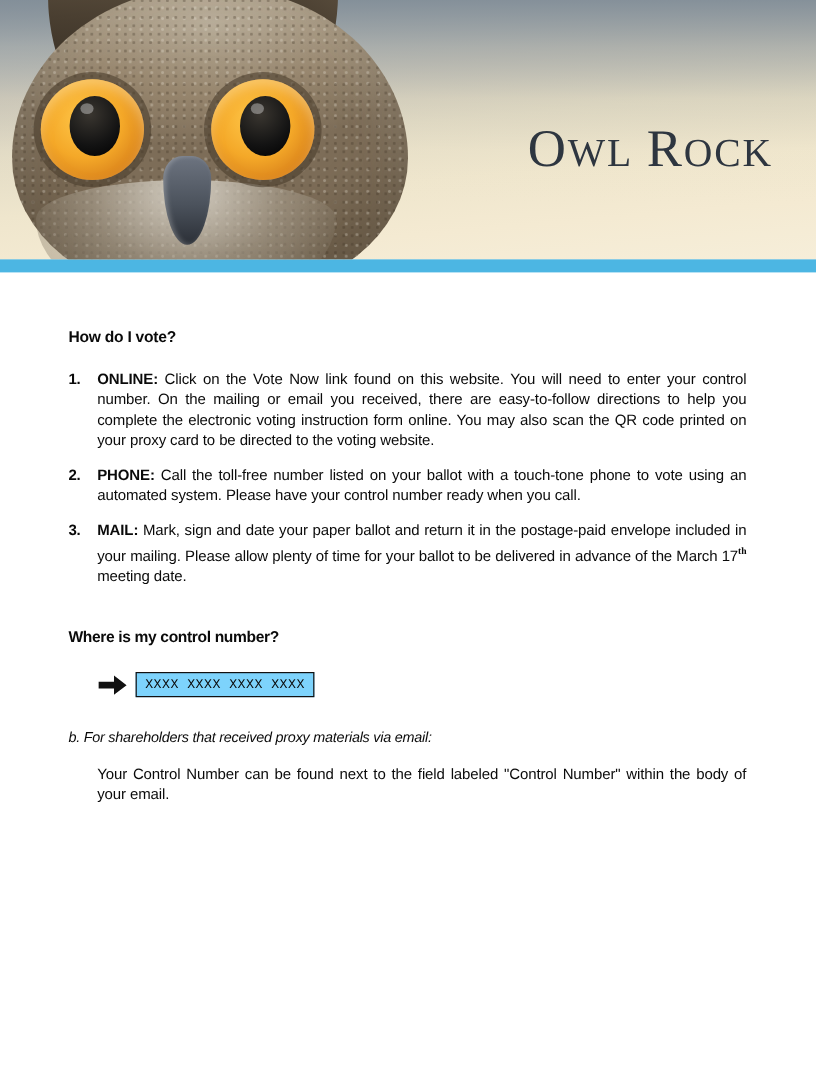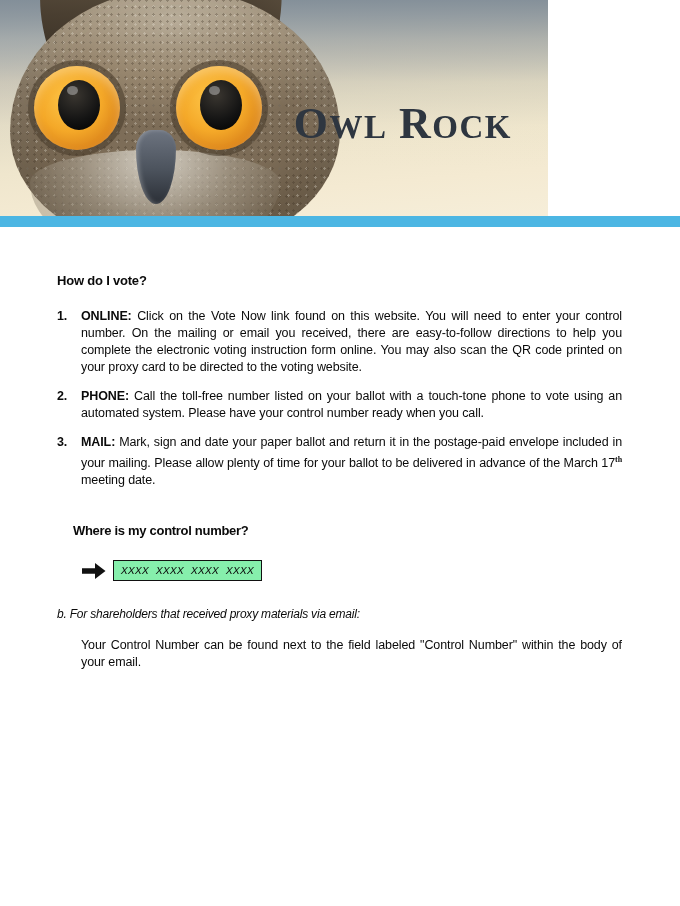--- a/index.html
+++ b/index.html
@@ -12,32 +12,31 @@
     height: 906px;
     font-family: "Liberation Sans", sans-serif;
     color: #0a0a0a;
     overflow: hidden;
     position: relative;
   }
 
   
   .banner {
     position: relative;
-    width: 548px;
+    width: 680px;
     height: 216px;
     overflow: hidden;
     background: linear-gradient(175deg,
                 #9aa4ae 0%,
                 #b9bcbb 14%,
                 #cfcabd 30%,
                 #e3dcc6 48%,
                 #efe6cd 66%,
                 #f4ead2 82%,
                 #f6eed9 100%);
-    font-weight: bold;
   }
   
   .banner-sky {
     position: absolute;
     inset: 0;
     background:
       linear-gradient(to bottom,
         rgba(130,142,152,0.95) 0%,
         rgba(150,158,160,0.6) 18%,
         rgba(190,188,170,0.25) 38%,
@@ -203,21 +202,21 @@
     left: 0;
     top: 0;
     font-weight: bold;
   }
   ol.modes li .mode { font-weight: bold; margin-top: 24px; }
   sup { font-size: 8px; vertical-align: super; font-weight: bold; font-family: Liberation Serif, serif; }
 
   h2.section2 {
     font-size: 13px;
     font-weight: bold;
-    margin: 34px 0 22px 16px;
+    margin: 34px 0 22px 0;
     letter-spacing: -0.3px;
   }
   p.sublabel {
     font-size: 12px;
     font-style: italic;
     margin: 0 0 16px 0;
     letter-spacing: -0.2px;
   }
   p.indent {
     font-size: 12.5px;
@@ -235,22 +234,21 @@
   .cn-box {
     border: 1.5px solid #111;
     width: 147px;
     height: 19px;
     display: flex;
     align-items: center;
     justify-content: center;
     font-family: "Liberation Mono", "DejaVu Sans Mono", monospace;
     font-size: 11px;
     letter-spacing: 0.4px;
-    background: #86efac;
-    font-style: italic;
+    background: #7dd3fc;
   }
   .sp-b { margin-top: 26px; }
 </style>
 </head>
 <body>
 
 <div class="banner">
   <div class="banner-sky"></div>
 
   <div class="owl">

